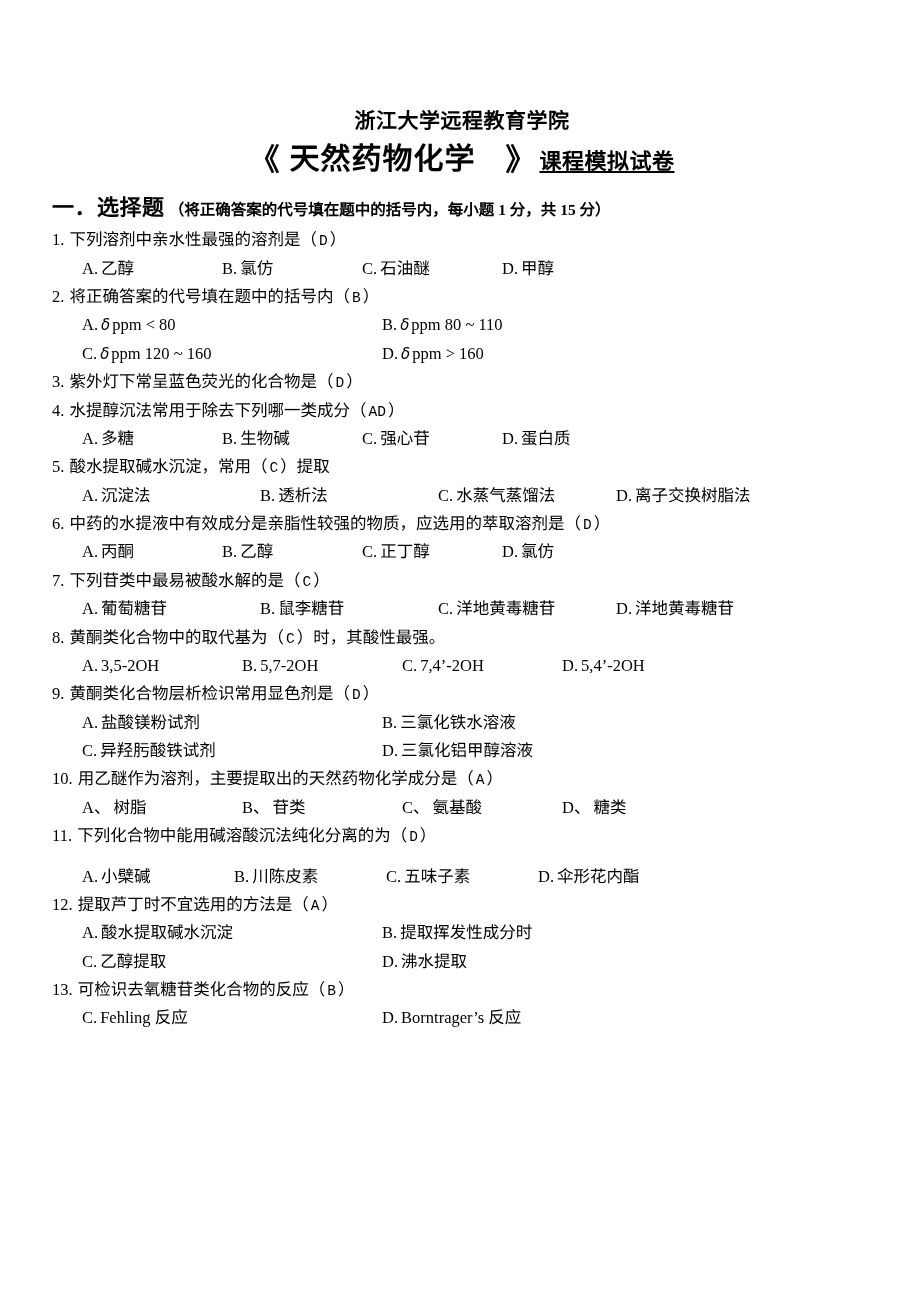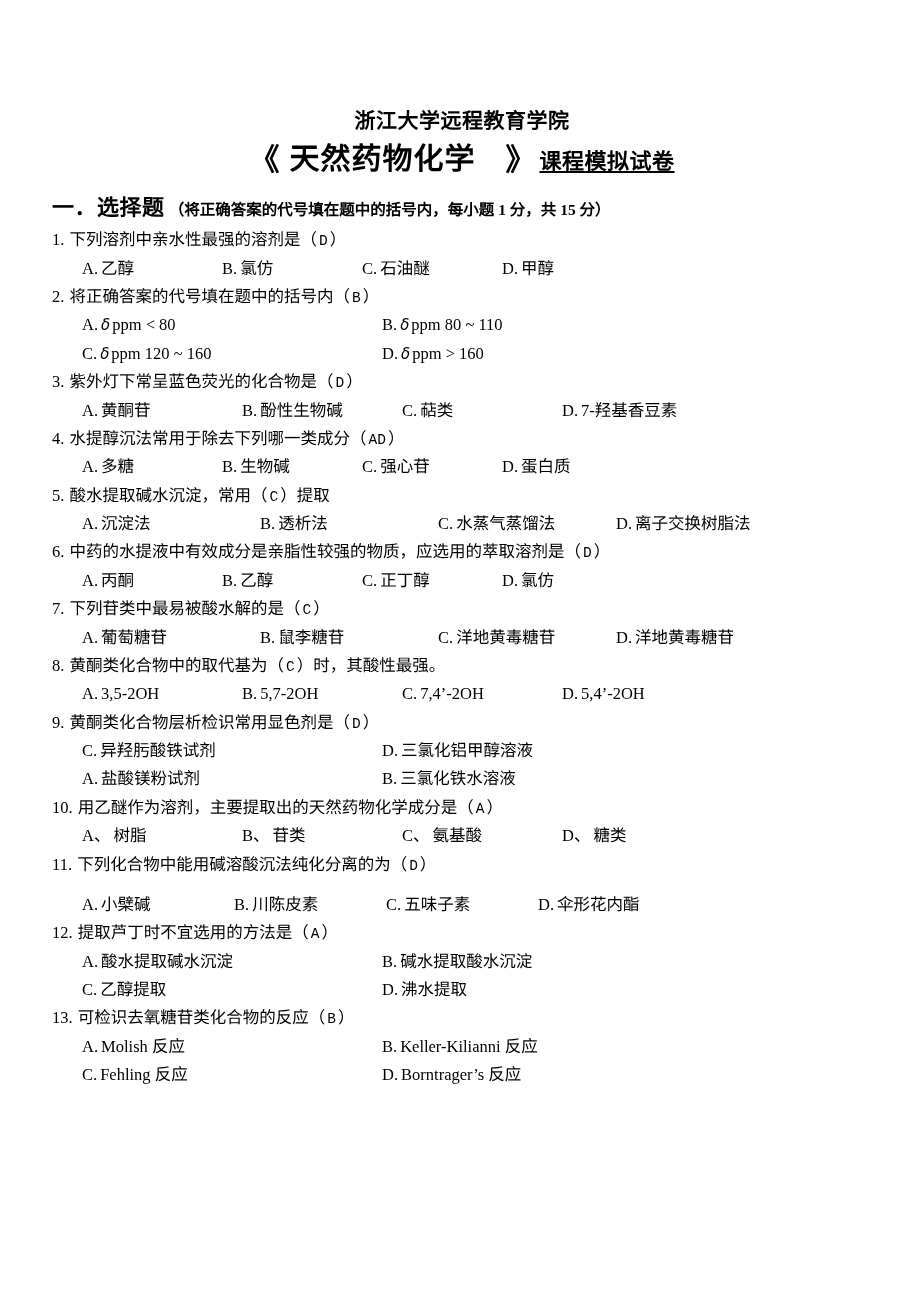--- a/index.html
+++ b/index.html
@@ -167,26 +167,20 @@
             <span class="opt"><span class="mk">A.</span><span class="delta">δ</span><span>ppm &lt; 80</span></span>
             <span class="opt"><span class="mk">B.</span><span class="delta">δ</span><span>ppm 80 ~ 110</span></span>
           </div>
           <div class="opts grid2">
             <span class="opt"><span class="mk">C.</span><span class="delta">δ</span><span>ppm 120 ~ 160</span></span>
             <span class="opt"><span class="mk">D.</span><span class="delta">δ</span><span>ppm &gt; 160</span></span>
           </div>
         </div>
         <div class="q-block">
           <div class="q-stem"><span class="q-num">3.</span> <span>紫外灯下常呈蓝色荧光的化合物是（</span><span class="answer-val">D</span><span>）</span></div>
-          <div class="opts grid4 w-mid">
-            <span class="opt"><span class="mk">A.</span><span>黄酮苷</span></span>
-            <span class="opt"><span class="mk">B.</span><span>酚性生物碱</span></span>
-            <span class="opt"><span class="mk">C.</span><span>萜类</span></span>
-            <span class="opt"><span class="mk">D.</span><span>7-羟基香豆素</span></span>
-          </div>
         </div>
         <div class="q-block">
           <div class="q-stem"><span class="q-num">4.</span> <span>水提醇沉法常用于除去下列哪一类成分（</span><span class="answer-val">AD</span><span>）</span></div>
           <div class="opts grid4 w-narrow">
             <span class="opt"><span class="mk">A.</span><span>多糖</span></span>
             <span class="opt"><span class="mk">B.</span><span>生物碱</span></span>
             <span class="opt"><span class="mk">C.</span><span>强心苷</span></span>
             <span class="opt"><span class="mk">D.</span><span>蛋白质</span></span>
           </div>
         </div>
@@ -222,26 +216,26 @@
           <div class="opts grid4 w-mid">
             <span class="opt"><span class="mk">A.</span><span class="latin">3,5-2OH</span></span>
             <span class="opt"><span class="mk">B.</span><span class="latin">5,7-2OH</span></span>
             <span class="opt"><span class="mk">C.</span><span class="latin">7,4’-2OH</span></span>
             <span class="opt"><span class="mk">D.</span><span class="latin">5,4’-2OH</span></span>
           </div>
         </div>
         <div class="q-block">
           <div class="q-stem"><span class="q-num">9.</span> <span>黄酮类化合物层析检识常用显色剂是（</span><span class="answer-val">D</span><span>）</span></div>
           <div class="opts grid2">
+            <span class="opt"><span class="mk">A.</span><span>盐酸镁粉试剂</span></span>
+            <span class="opt"><span class="mk">B.</span><span>三氯化铁水溶液</span></span>
+          </div>
+          <div class="opts grid2">
             <span class="opt"><span class="mk">C.</span><span>异羟肟酸铁试剂</span></span>
             <span class="opt"><span class="mk">D.</span><span>三氯化铝甲醇溶液</span></span>
-          </div>
-          <div class="opts grid2">
-            <span class="opt"><span class="mk">A.</span><span>盐酸镁粉试剂</span></span>
-            <span class="opt"><span class="mk">B.</span><span>三氯化铁水溶液</span></span>
           </div>
         </div>
         <div class="q-block">
           <div class="q-stem"><span class="q-num">10.</span> <span>用乙醚作为溶剂，主要提取出的天然药物化学成分是（</span><span class="answer-val">A</span><span>）</span></div>
           <div class="opts grid4 w-mid">
             <span class="opt"><span class="mk">A、</span><span>树脂</span></span>
             <span class="opt"><span class="mk">B、</span><span>苷类</span></span>
             <span class="opt"><span class="mk">C、</span><span>氨基酸</span></span>
             <span class="opt"><span class="mk">D、</span><span>糖类</span></span>
           </div>
@@ -252,34 +246,30 @@
             <span class="opt"><span class="mk">A.</span><span>小檗碱</span></span>
             <span class="opt"><span class="mk">B.</span><span>川陈皮素</span></span>
             <span class="opt"><span class="mk">C.</span><span>五味子素</span></span>
             <span class="opt"><span class="mk">D.</span><span>伞形花内酯</span></span>
           </div>
         </div>
         <div class="q-block">
           <div class="q-stem"><span class="q-num">12.</span> <span>提取芦丁时不宜选用的方法是（</span><span class="answer-val">A</span><span>）</span></div>
           <div class="opts grid2">
             <span class="opt"><span class="mk">A.</span><span>酸水提取碱水沉淀</span></span>
-            <span class="opt"><span class="mk">B.</span><span>碱水提取酸水沉淀</span></span>
+            <span class="opt"><span class="mk">B.</span><span>提取挥发性成分时</span></span>
           </div>
           <div class="opts grid2">
             <span class="opt"><span class="mk">C.</span><span>乙醇提取</span></span>
             <span class="opt"><span class="mk">D.</span><span>沸水提取</span></span>
           </div>
         </div>
         <div class="q-block">
           <div class="q-stem"><span class="q-num">13.</span> <span>可检识去氧糖苷类化合物的反应（</span><span class="answer-val">B</span><span>）</span></div>
           <div class="opts grid2">
-            <span class="opt"><span class="mk">A.</span><span class="latin">Molish</span> <span>反应</span></span>
-            <span class="opt"><span class="mk">B.</span><span class="latin">Keller-Kilianni</span> <span>反应</span></span>
-          </div>
-          <div class="opts grid2">
             <span class="opt"><span class="mk">C.</span><span class="latin">Fehling</span> <span>反应</span></span>
             <span class="opt"><span class="mk">D.</span><span class="latin">Borntrager’s</span> <span>反应</span></span>
           </div>
         </div>
       </div>
 
   </div>
 </div>
 
 </body></html>

